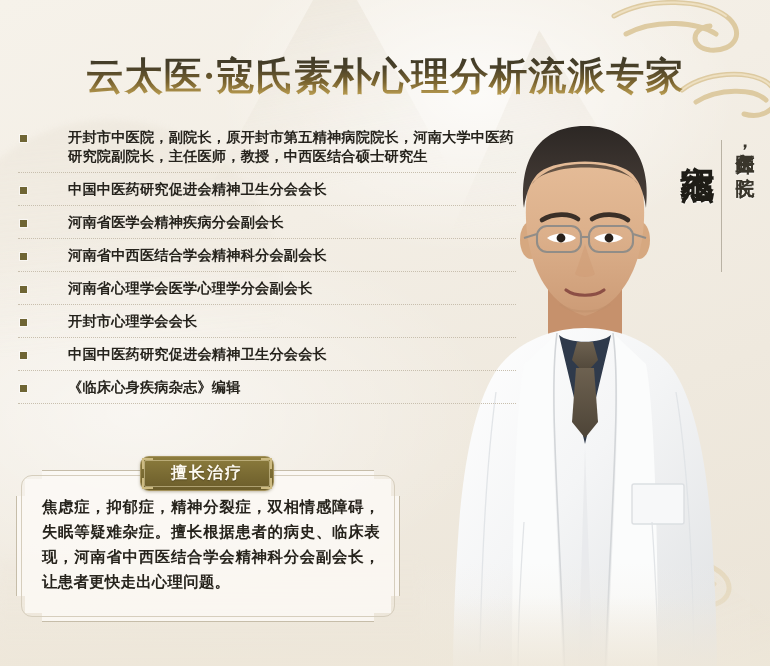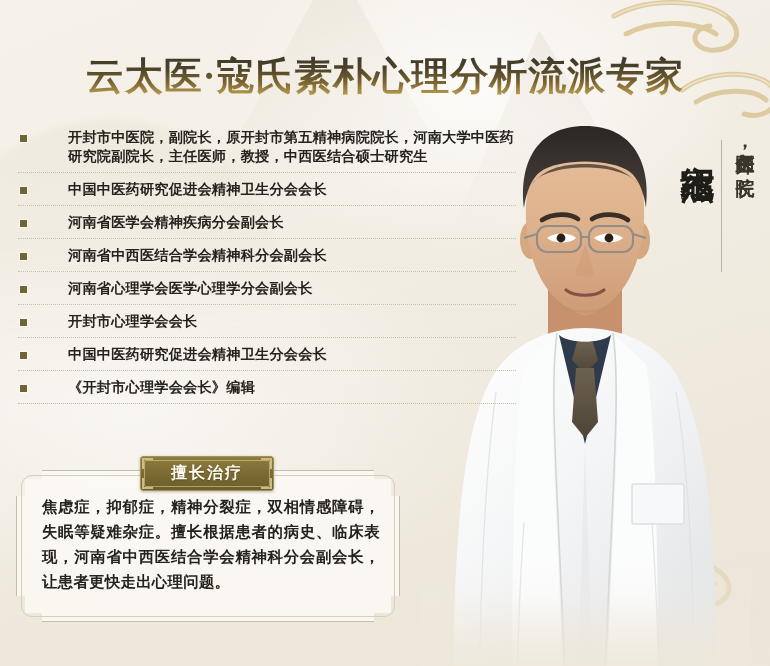--- a/index.html
+++ b/index.html
@@ -118,21 +118,21 @@
     z-index:8;
     text-shadow:0 1px 2px rgba(255,255,255,.6);
   }
 
   
   .badge{
     position:absolute;left:140px;top:456px;
     width:132px;height:33px;
     background:linear-gradient(180deg,#8c7c3d 0%,#7a6b33 52%,#6c5d2b 100%);
     border:1px solid #a3915a;
-    border-radius:3px;
+    border-radius:9px;
     display:flex;align-items:center;justify-content:center;
     z-index:9;
     box-shadow:0 1px 3px rgba(80,68,30,.35);
   }
   .badge::before{
     content:"";position:absolute;left:3px;top:3px;right:3px;bottom:3px;
     border:1px solid rgba(226,213,170,.55);border-radius:2px;pointer-events:none;
   }
   .badge-corner{position:absolute;width:9px;height:9px;border:0;z-index:2;}
   .bc-tl{left:1px;top:1px;border-top:2px solid #cdbb82;border-left:2px solid #cdbb82;}
@@ -351,21 +351,21 @@
     <div class="cred">
       <span class="bullet"></span>
       <span class="cred-text">开封市心理学会会长</span>
     </div>
     <div class="cred">
       <span class="bullet"></span>
       <span class="cred-text">中国中医药研究促进会精神卫生分会会长</span>
     </div>
     <div class="cred">
       <span class="bullet"></span>
-      <span class="cred-text">《开封市心理学会会长》编辑</span>
+      <span class="cred-text">《临床心身疾病杂志》编辑</span>
     </div>
   </div>
 
   <div class="vname">寇绍杰</div>
   <div class="vdiv"></div>
   <div class="vtitle">主任医师，院长</div>
 
   <div class="spec-box">
     <div class="spec-inner"></div>
     <div class="spec-inner2"></div>

